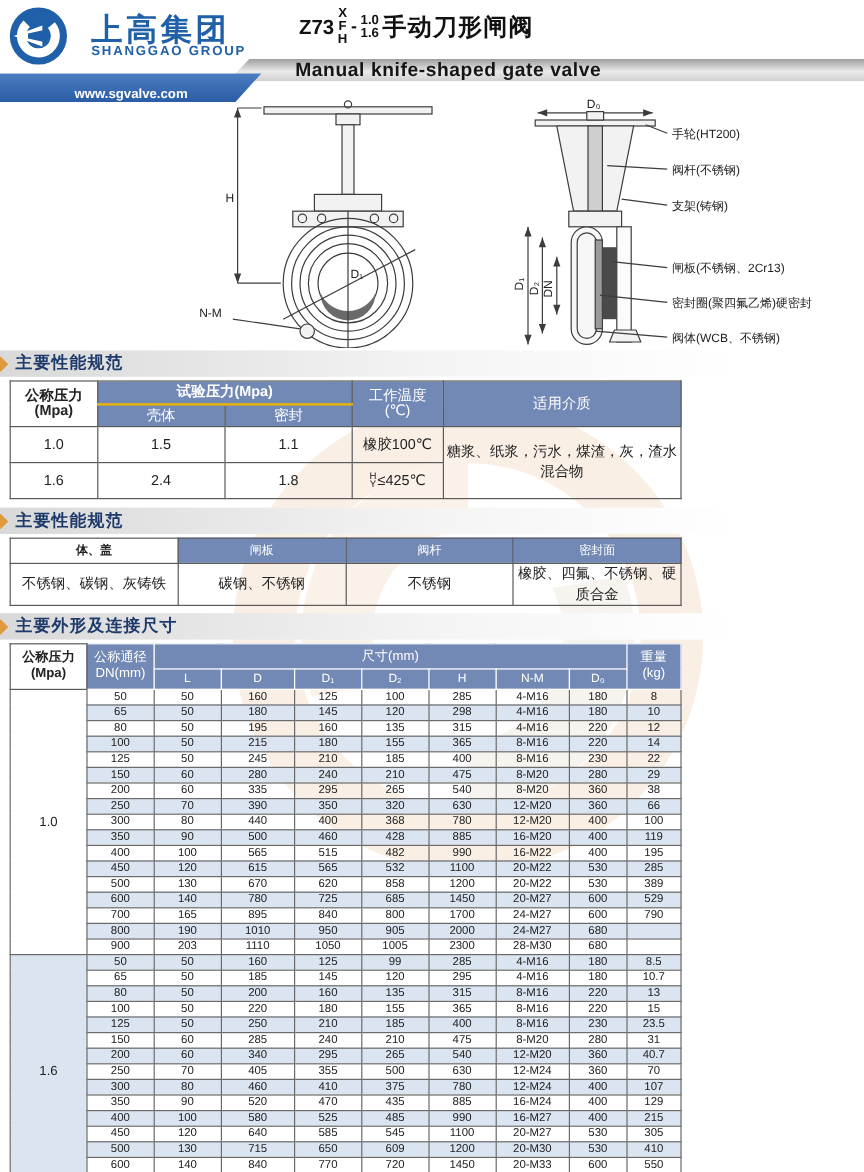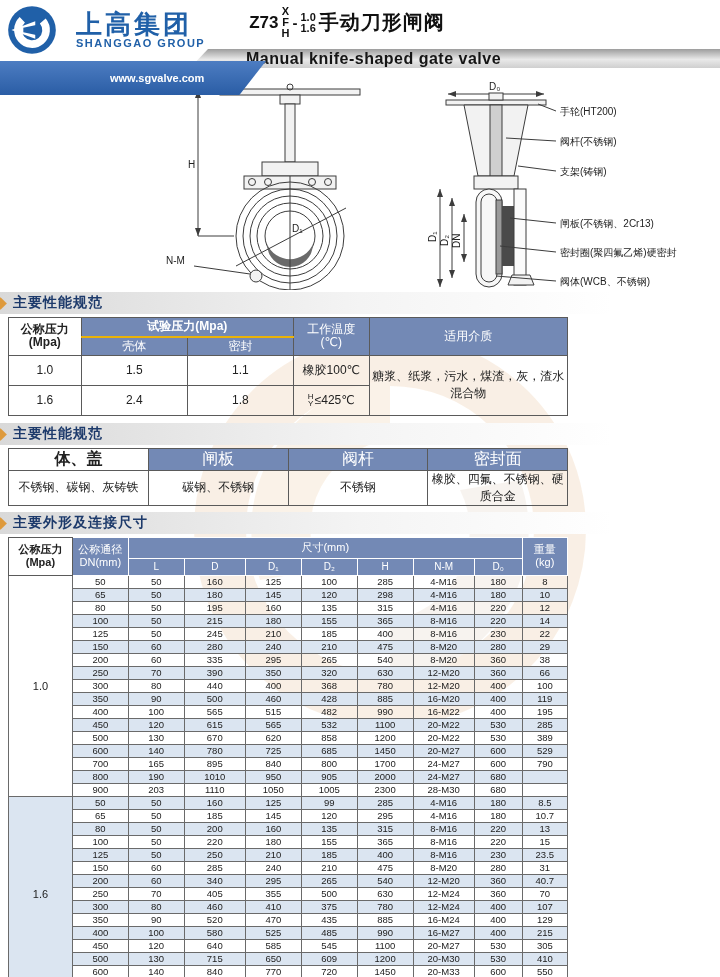--- a/index.html
+++ b/index.html
@@ -5,24 +5,24 @@
   html,body{margin:0;padding:0;}
   body{width:720px;font-family:"Liberation Sans","DejaVu Sans",sans-serif;background:#fff;color:#222;}
   .page{position:relative;width:720px;height:977px;overflow:hidden;background:#fff;}
   .layer{position:relative;z-index:1;}
 
   
   .hdr{position:relative;height:80px;}
   .logo-wrap{position:absolute;left:6px;top:4px;display:flex;align-items:center;gap:18px;}
   .co-cn{font-size:26px;font-weight:bold;color:#2060a8;letter-spacing:3px;line-height:26px;}
   .co-en{font-size:11px;font-weight:bold;color:#2060a8;letter-spacing:1.5px;}
-  .ribbon{position:absolute;left:0;top:61px;width:218px;height:34px;
+  .ribbon{position:absolute;left:0;top:61px;width:218px;height:24px;
     background:linear-gradient(#4d7dc2,#2a5da5);
     clip-path:polygon(0 0,100% 0,90% 100%,0 100%);
-    display:flex;align-items:center;padding-left:48px;}
+    display:flex;align-items:flex-end;}
   .ribbon span{color:#fff;font-size:11px;font-weight:bold;margin-left:62px;}
   .title-block{position:absolute;left:167px;top:6px;width:360px;display:flex;align-items:center;justify-content:center;gap:3px;}
   .model-prefix{font-size:17px;font-weight:bold;color:#111;}
   .stack{display:inline-flex;flex-direction:column;align-items:center;font-weight:bold;font-size:11px;line-height:11px;color:#111;}
   .dash{font-size:15px;font-weight:bold;color:#111;}
   .title-cn{font-size:20px;font-weight:bold;color:#111;letter-spacing:1px;}
   .en-bar{position:absolute;left:190px;top:49px;right:0;height:19px;
     background:linear-gradient(#9d9d9d,#e9e9e9 55%,#cfcfcf);
     clip-path:polygon(18px 0,100% 0,100% 100%,0 100%);
     display:flex;align-items:center;}
@@ -50,21 +50,21 @@
   
   .perf td,.perf th{font-size:12px;}
   .perf .r1{height:19px;}
   .perf .r2{height:17px;}
   .perf .dr{height:30px;font-size:13px;}
   .perf .redline{border-bottom:2px solid #eab308;font-weight:bold;}
   .pre{white-space:pre-line;font-size:12px;line-height:13px;}
   .hy{display:inline-flex;flex-direction:column;font-size:8px;line-height:7px;vertical-align:middle;margin-right:1px;}
 
   
-  .mat th{height:20px;font-size:16px;}
+  .mat th{height:20px;font-size:10px;}
   .mat td{height:22px;font-size:12px;}
 
   
   .dim th{font-size:11px;border:1px solid #fff;}
   .dim .sub th{height:16px;font-size:10px;}
   .dim .top th{height:20px;}
   .dim td{height:12px;font-size:9.5px;line-height:10px;border:1px solid #6a6a6a;}
   .dim tr.alt td{background:#dbe5f1;}
   .dim td.pressure-cell{background:#fff;font-size:11px;}
 

